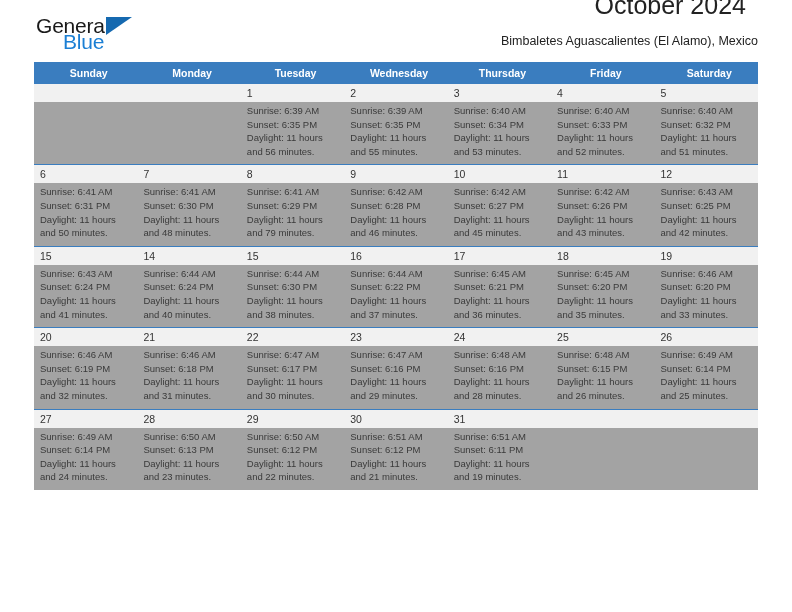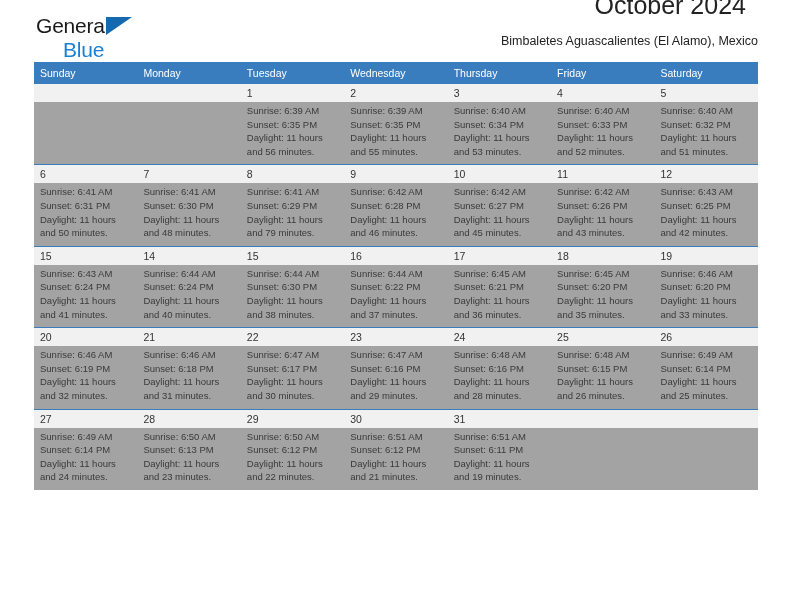--- a/index.html
+++ b/index.html
@@ -51,21 +51,21 @@
     left: 72px;
     top: 3px;
     width: 0;
     height: 0;
     border-left: 26px solid #1569b0;
     border-bottom: 18px solid transparent;
   }
   .logo-blue {
     position: absolute;
     left: 29px;
-    top: 24px;
+    top: 16px;
     font-size: 21px;
     line-height: 24px;
     color: #1b7fd4;
     letter-spacing: -0.2px;
   }
   .titles {
     text-align: right;
     flex: 1 1 auto;
     padding-top: 0px;
   }
@@ -87,22 +87,22 @@
   
   .cal {
     width: 724px;
     border-collapse: collapse;
     table-layout: fixed;
   }
   .cal th {
     background: #3a7dbf;
     color: #ffffff;
     font-size: 10.5px;
-    font-weight: normal;
-    text-align: left;
+    font-weight: bold;
+    text-align: center;
     padding: 5px 0 5px 6px;
     height: 20px;
   }
   .week-sep td {
     padding: 0;
     height: 1px;
     background: #3a7dbf;
     line-height: 1px;
     font-size: 0;
   }

